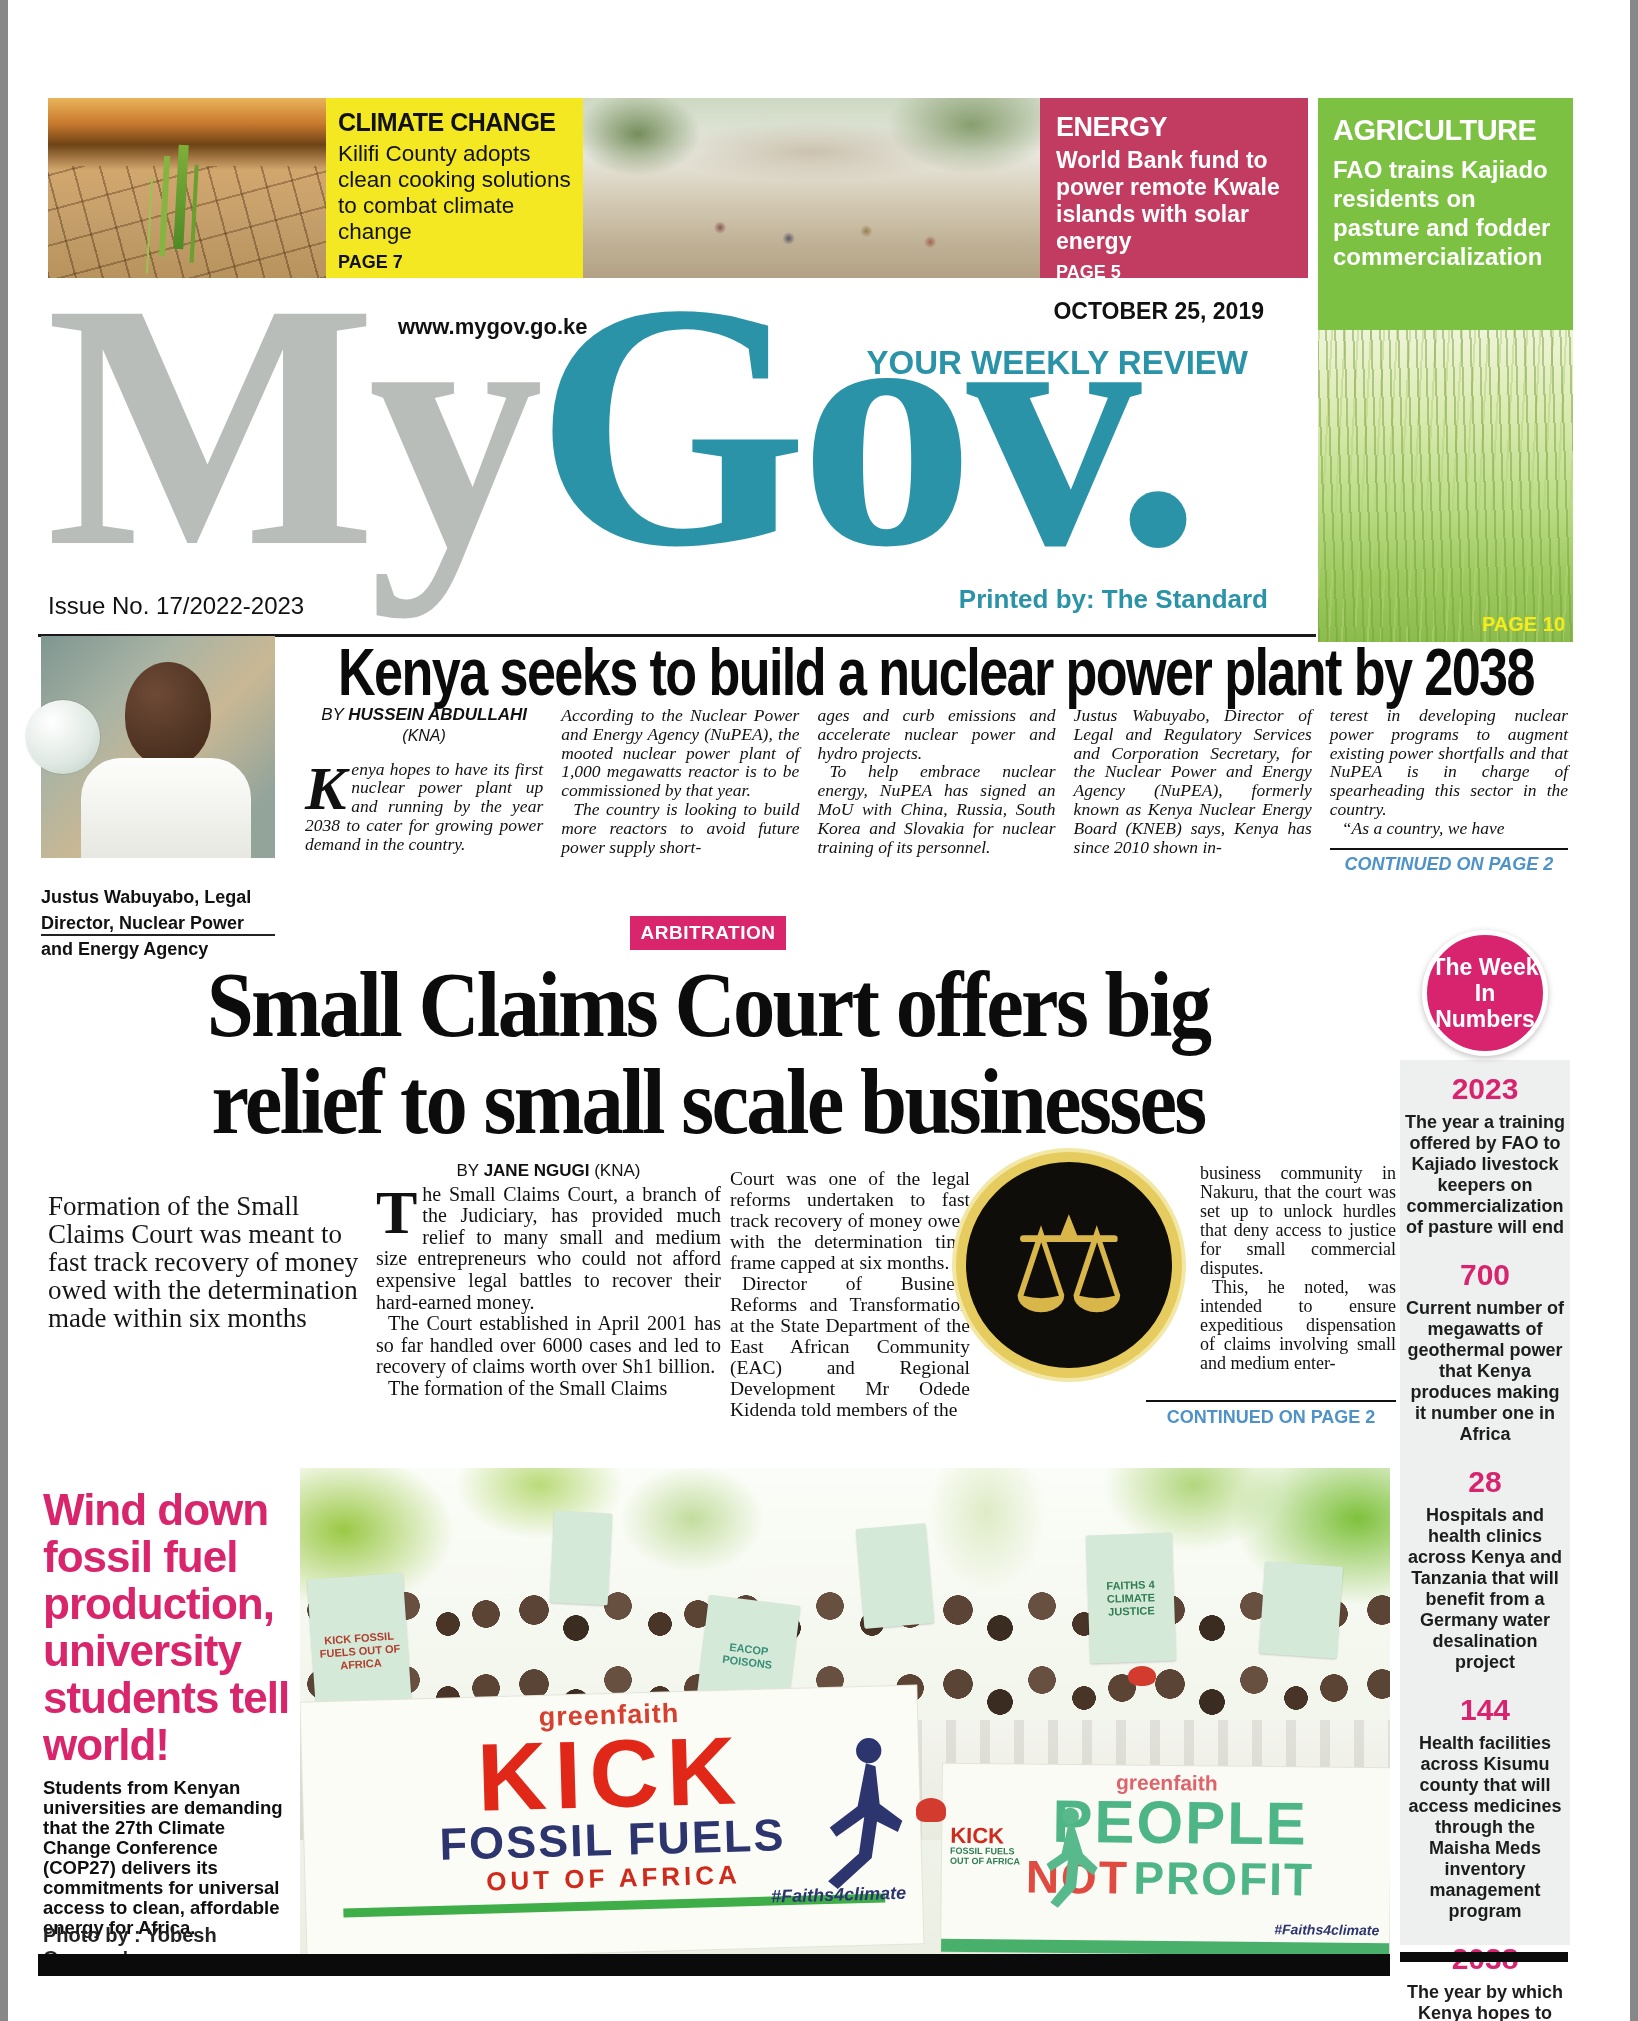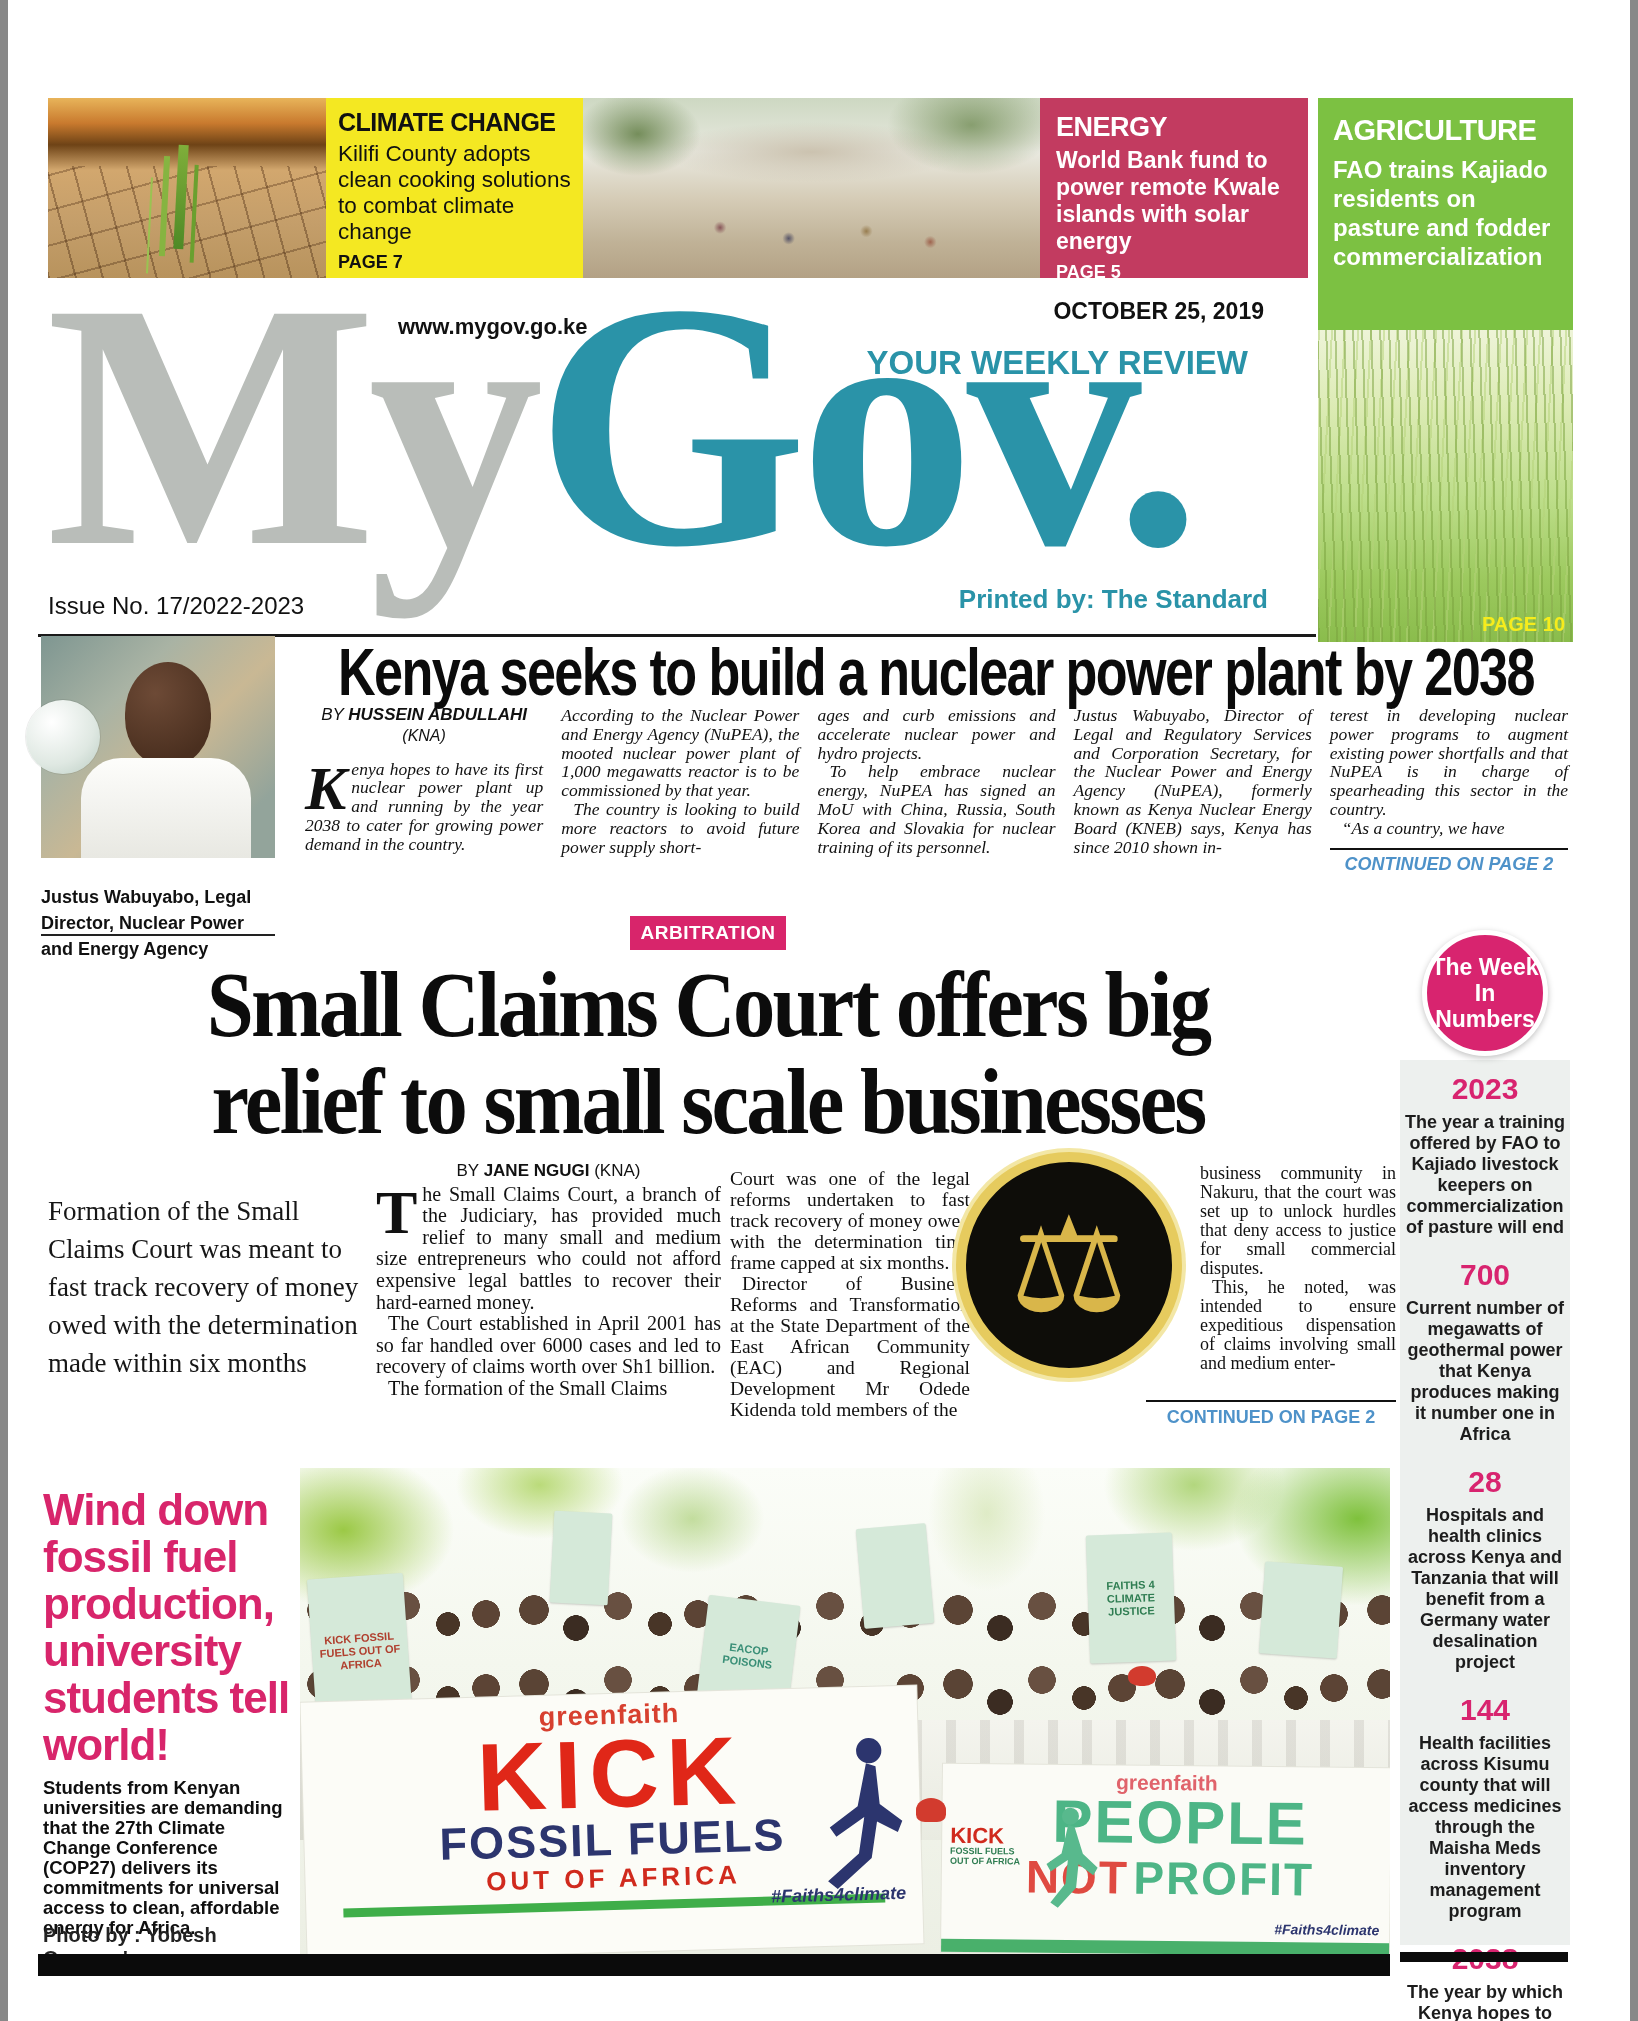--- a/index.html
+++ b/index.html
@@ -77,21 +77,21 @@
   .n-col p + p,.c-col p + p{text-indent:12px;}
   .dropcap{float:left;font-family:"Liberation Serif",serif;font-weight:bold;font-size:62px;line-height:48px;padding:4px 5px 0 0;}
   .continued{margin-top:10px;border-top:2px solid #111;padding-top:5px;text-align:center;
     font-family:"Liberation Sans",sans-serif;font-weight:bold;font-size:18px;color:#4e92c9;}
 
   
   .arb{left:622px;top:916px;width:156px;height:34px;background:#d8256b;color:#fff;display:flex;align-items:center;justify-content:center;
     font-weight:bold;font-size:19px;letter-spacing:.5px;}
   .c-headline{left:20px;top:956px;width:1360px;text-align:center;font-family:"Liberation Serif",serif;font-weight:bold;color:#0c0c0c;}
   .c-headline div{font-size:94px;line-height:97px;letter-spacing:-3px;transform:scaleX(.9);transform-origin:center;white-space:nowrap;}
-  .c-stand{left:40px;top:1192px;width:312px;font-family:"Liberation Serif",serif;font-size:27px;line-height:38px;color:#161616;}
+  .c-stand{left:40px;top:1192px;width:312px;font-family:"Liberation Serif",serif;font-size:27px;line-height:28px;color:#161616;}
   .c-col{position:absolute;font-family:"Liberation Serif",serif;text-align:justify;}
   .c-col1{left:368px;top:1160px;width:345px;font-size:20px;line-height:21.6px;}
   .c-col2{left:722px;top:1168px;width:240px;font-size:19.5px;line-height:21px;}
   .c-col3{left:1192px;top:1164px;width:196px;font-size:18px;line-height:19px;}
   .c-cont{left:1138px;top:1400px;width:250px;}
   .scales{left:948px;top:1152px;width:206px;height:206px;border-radius:50%;background:#0e0d09;border:10px solid #e6cb5e;
     box-shadow:0 0 0 4px #f3e7a6;display:flex;align-items:center;justify-content:center;}
   .scales::before{content:"\2696";font-family:"DejaVu Sans",sans-serif;font-size:132px;color:#d9b64a;line-height:1;}
 
   

